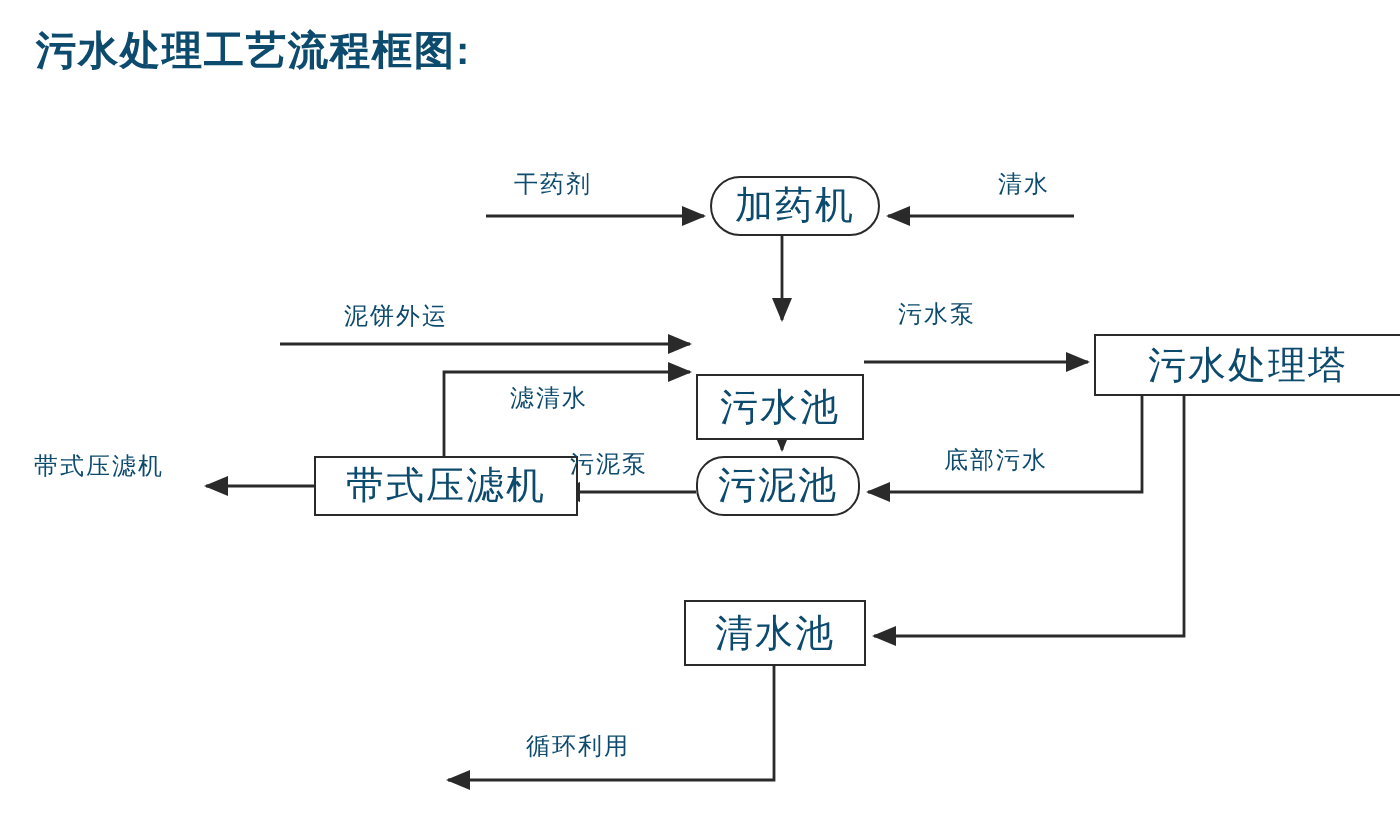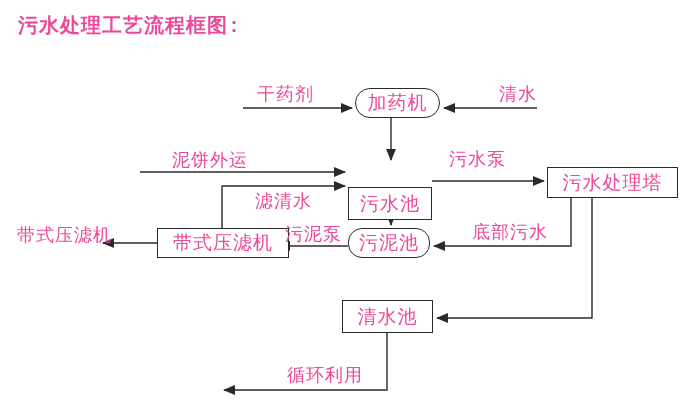--- a/index.html
+++ b/index.html
@@ -1,41 +1,41 @@
 <!DOCTYPE html>
 <html><head>
 <meta charset="utf-8">
 <style>
   html,body{margin:0;padding:0;background:#fff;}
   .canvas{
     position:relative;
     width:700px;height:420px;
     background:#ffffff;
-    font-family:Liberation Mono, monospace;
-    color:#ec4899;
+    font-family:Liberation Sans, sans-serif;
+    color:#0c4a6e;
     overflow:hidden;
   }
   .title{
     position:absolute;left:18px;top:12px;
     font-size:20px;font-weight:bold;letter-spacing:1px;
     white-space:nowrap;
   }
   .edges{position:absolute;left:0;top:0;}
   .node{
     position:absolute;
     box-sizing:border-box;
     border:1.5px solid #2a2a2a;
     background:#ffffff;
     display:flex;align-items:center;justify-content:center;
     font-size:19px;letter-spacing:1px;
     white-space:nowrap;
   }
   .lbl{
     position:absolute;
-    font-size:18px;letter-spacing:1px;
+    font-size:12px;letter-spacing:1px;
     white-space:nowrap;line-height:1;
   }
 </style>
 </head>
 <body>
 
 <div class="canvas">
 
   <div class="title">污水处理工艺流程框图:</div>
 
@@ -58,21 +58,21 @@
       <path d="M157,243 H103" marker-end="url(#arr)"></path>
       <path d="M592,198 V318 H437" marker-end="url(#arr)"></path>
       <path d="M387,333 V390 H224" marker-end="url(#arr)"></path>
     </g>
   </svg>
 
   <div class="node" style="left:355px;top:88px;width:85px;height:30px;border-radius:15px;">加药机</div>
 
   <div class="node" style="left:348px;top:163px;width:84px;height:33px;margin-top:24px;">污水池</div>
 
-  <div class="node" style="left:547px;top:167px;width:131px;height:31px;">污水处理塔</div>
+  <div class="node" style="left:547px;top:167px;width:154px;height:31px;">污水处理塔</div>
 
   <div class="node" style="left:157px;top:228px;width:132px;height:30px;">带式压滤机</div>
 
   <div class="node" style="left:348px;top:228px;width:82px;height:30px;border-radius:14px;">污泥池</div>
 
   <div class="node" style="left:342px;top:300px;width:91px;height:33px;">清水池</div>
 
   <span class="lbl" style="left:257px;top:86px;">干药剂</span>
 
   <span class="lbl" style="left:479px;top:86px;margin-left:20px;">清水</span>
@@ -82,15 +82,15 @@
   <span class="lbl" style="left:255px;top:193px;">滤清水</span>
 
   <span class="lbl" style="left:449px;top:151px;">污水泵</span>
 
   <span class="lbl" style="left:472px;top:224px;">底部污水</span>
 
   <span class="lbl" style="left:285px;top:226px;">污泥泵</span>
 
   <span class="lbl" style="left:17px;top:227px;">带式压滤机</span>
 
-  <span class="lbl" style="left:263px;top:367px;margin-left:24px;">循环利用</span>
+  <span class="lbl" style="left:263px;top:367px;">循环利用</span>
 
 </div>
 
 </body></html>

